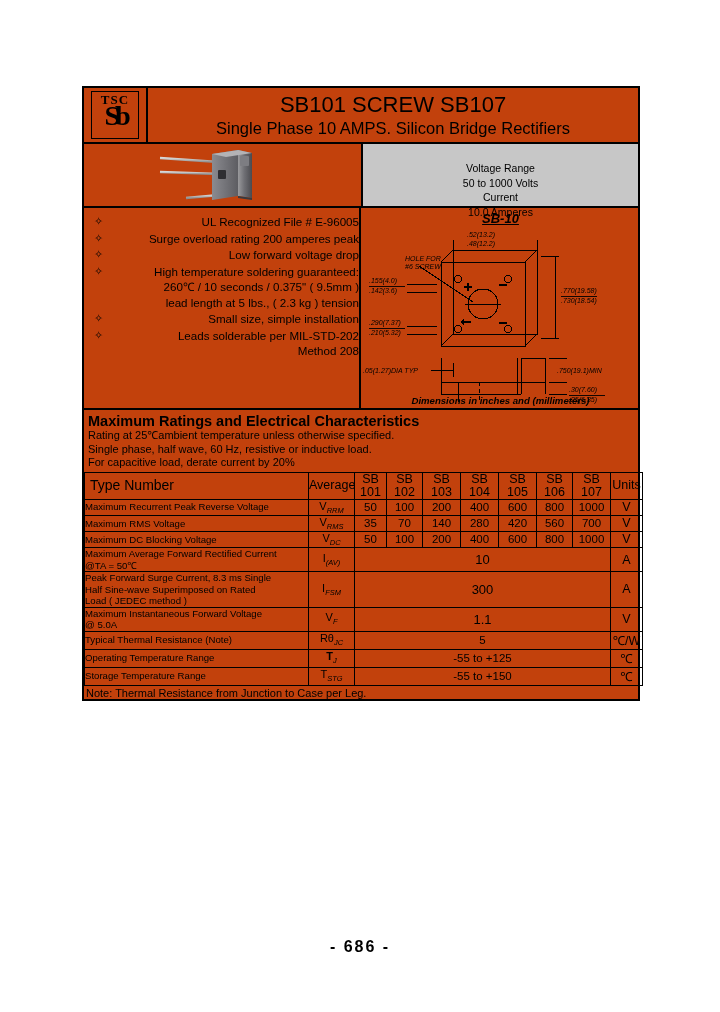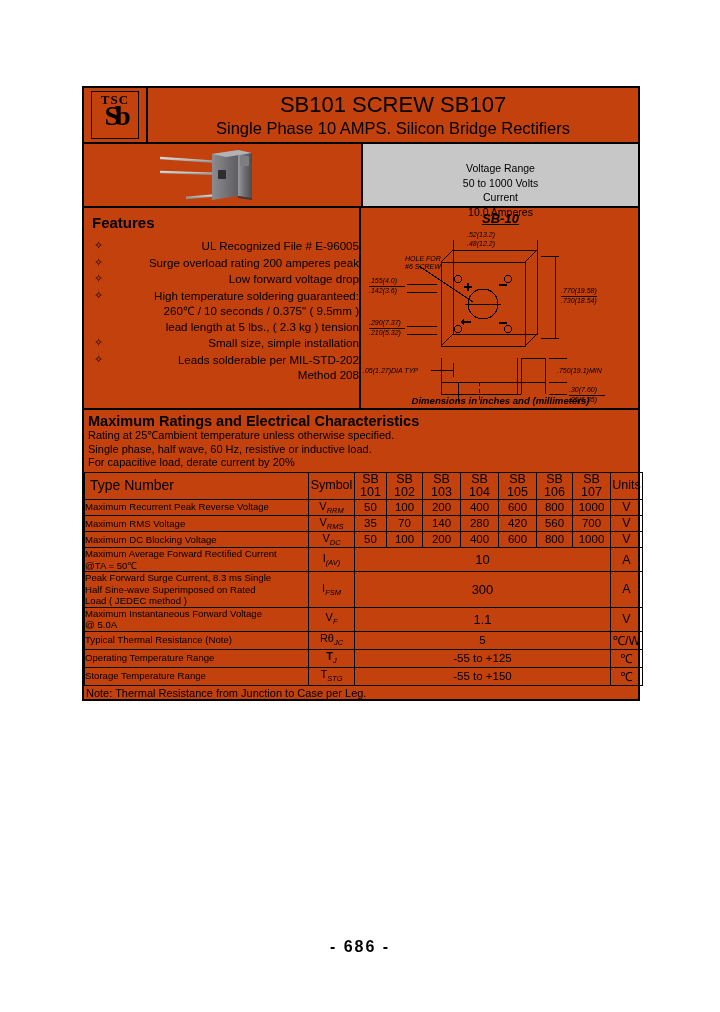--- a/index.html
+++ b/index.html
@@ -237,21 +237,20 @@
     <div class="volt-cell">
       <div>Voltage Range</div>
       <div>50 to 1000 Volts</div>
       <div>Current</div>
       <div>10.0 Amperes</div>
     </div>
   </div>
 
   <div class="mid">
     <div class="feat-cell">
-      <div class="feat-title">Features</div>
       <ul class="feat-list">
         <li>
           <span class="dia">✧</span>
           <span class="cont">UL Recognized File # E-96005</span>
         </li>
         <li>
           <span class="dia">✧</span>
           <span class="cont">Surge overload rating 200 amperes peak</span>
         </li>
         <li>
@@ -382,21 +381,21 @@
         <col style="width:38px">
       <col style="width:38px">
         <col style="width:38px">
         <col style="width:36px">
       <col style="width:38px">
         <col style="width:32px">
     </colgroup>
     <tbody>
         <tr class="hdr-row thick-top">
       <th class="type">Type Number</th>
-      <th>Symbol</th>
+      <th>Average</th>
       <th>
         <span>SB</span><br><span>101</span>
       </th>
       <th>
         <span>SB</span><br><span>102</span>
       </th>
       <th>
         <span>SB</span><br><span>103</span>
       </th>
       <th>

